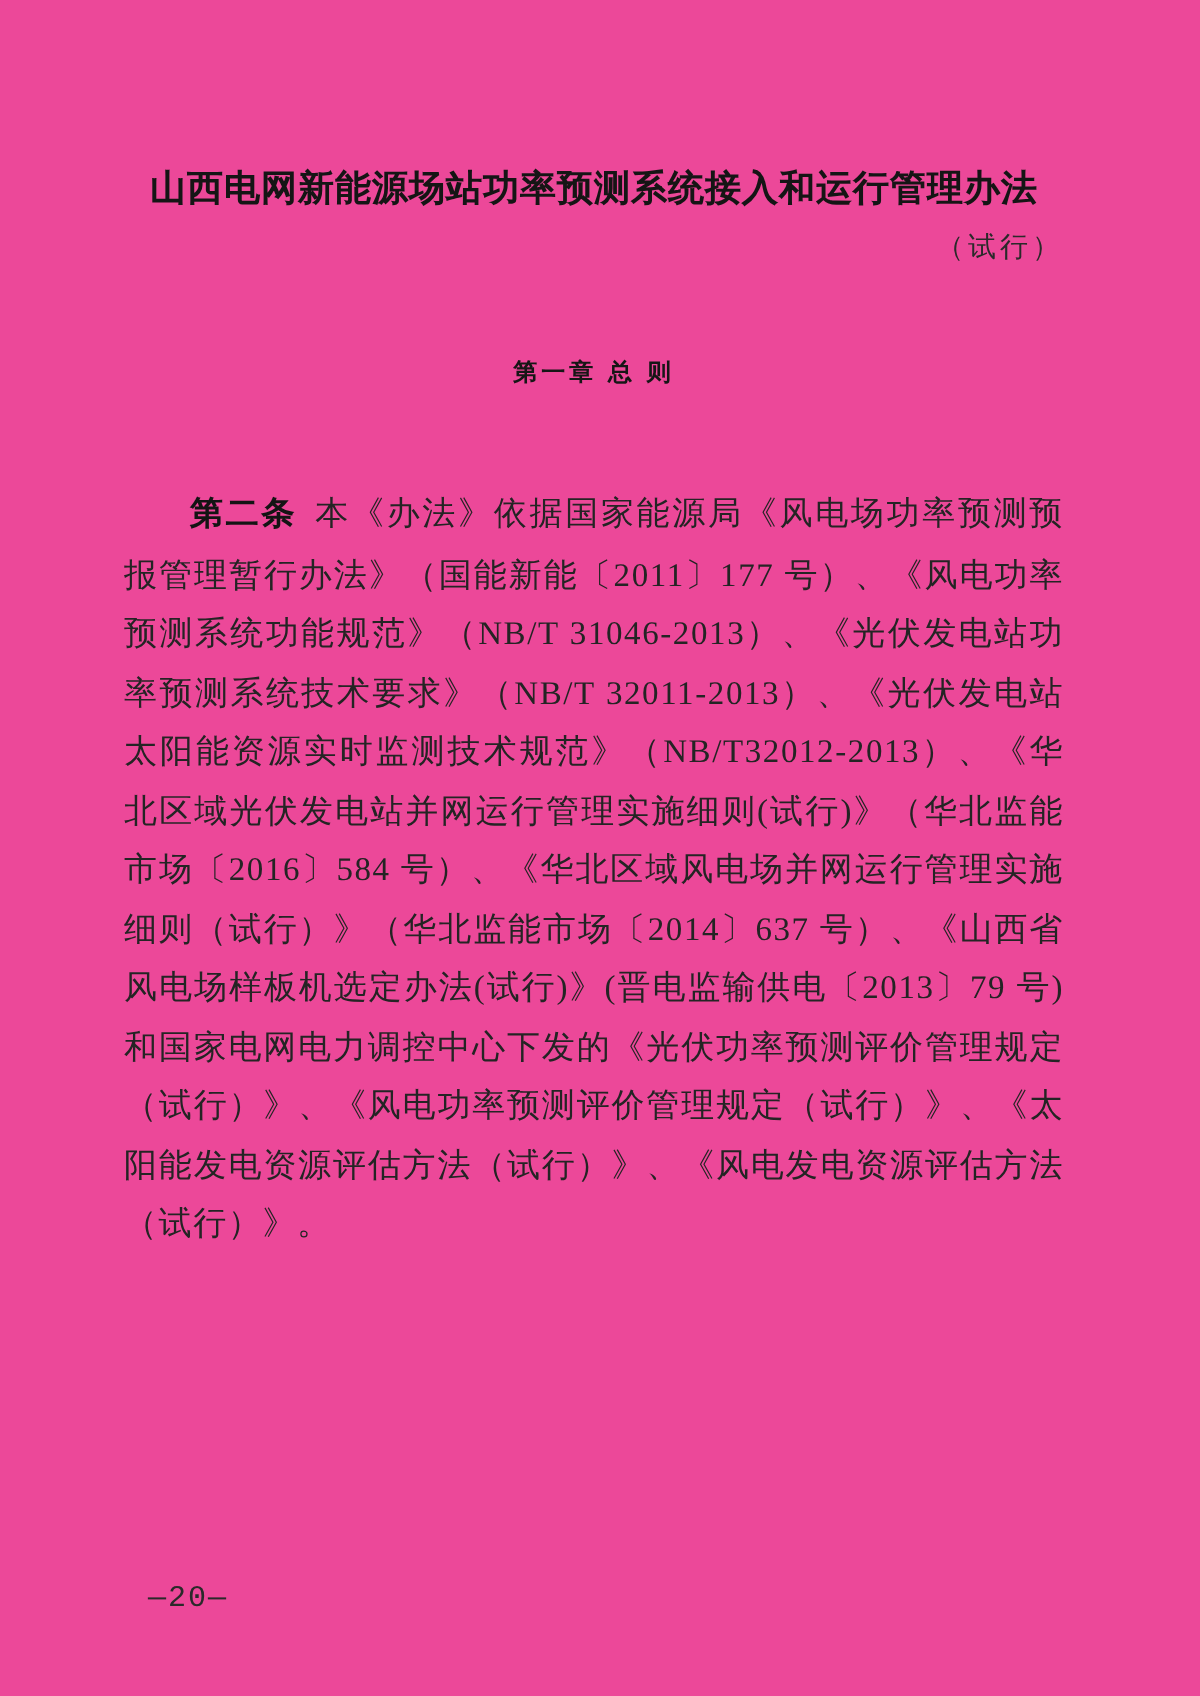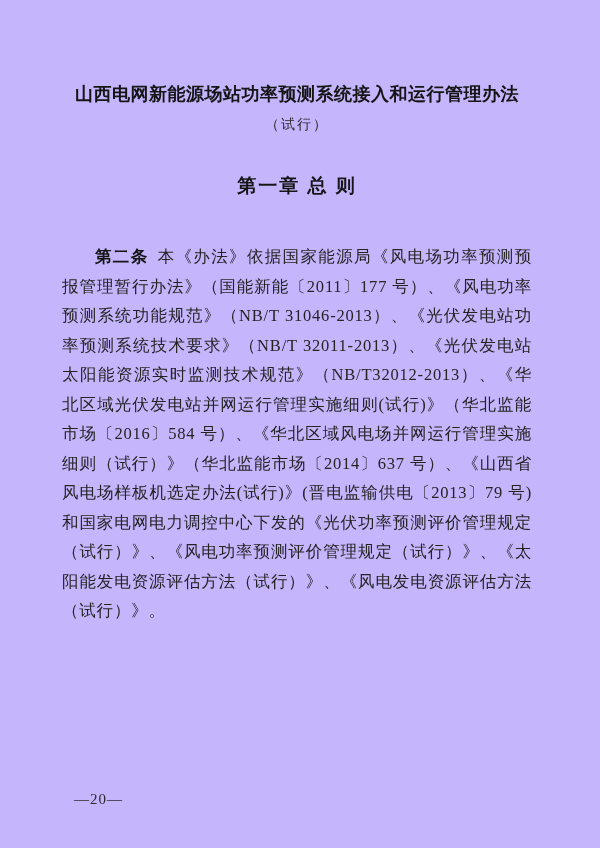--- a/index.html
+++ b/index.html
@@ -5,21 +5,21 @@
   html, body {
     margin: 0;
     padding: 0;
     background: #e8e8e8;
   }
   .page {
     position: relative;
     width: 600px;
     height: 848px;
     margin: 0 auto;
-    background: #c4b5fd;
+    background: #ec4899;
     color: #1f1f1f;
     overflow: hidden;
     font-family: "Liberation Serif", "DejaVu Serif", serif;
   }
   .content {
     position: absolute;
     left: 62px;
     top: 0;
     width: 470px;
   }
@@ -31,30 +31,30 @@
     font-size: 18px;
     line-height: 24px;
     text-align: center;
     color: #151515;
     letter-spacing: 0.5px;
   }
   .doc-subtitle {
     margin-top: 10px;
     font-size: 14px;
     line-height: 17px;
-    text-align: center;
+    text-align: right;
     color: #2a2a2a;
     letter-spacing: 2px;
   }
   .chapter-heading {
     margin: 0;
     margin-top: 42px;
     font-family: "Liberation Sans", "DejaVu Sans", sans-serif;
     font-weight: 700;
-    font-size: 19px;
+    font-size: 12px;
     line-height: 22px;
     text-align: center;
     color: #161616;
     letter-spacing: 2px;
   }
   .doc-body {
     margin-top: 45px;
   }
   .doc-body p {
     margin: 0;
@@ -71,20 +71,21 @@
     color: #141414;
     margin-right: 0.55em;
   }
   .page-number {
     position: absolute;
     left: 74px;
     bottom: 40px;
     font-size: 15px;
     letter-spacing: 1px;
     color: #2a2a2a;
+    font-family: Liberation Mono, monospace;
   }
 </style>
 </head>
 <body>
 
 <div class="page">
   <div class="content">
 
     <h1 class="doc-title">山西电网新能源场站功率预测系统接入和运行管理办法</h1>
 

